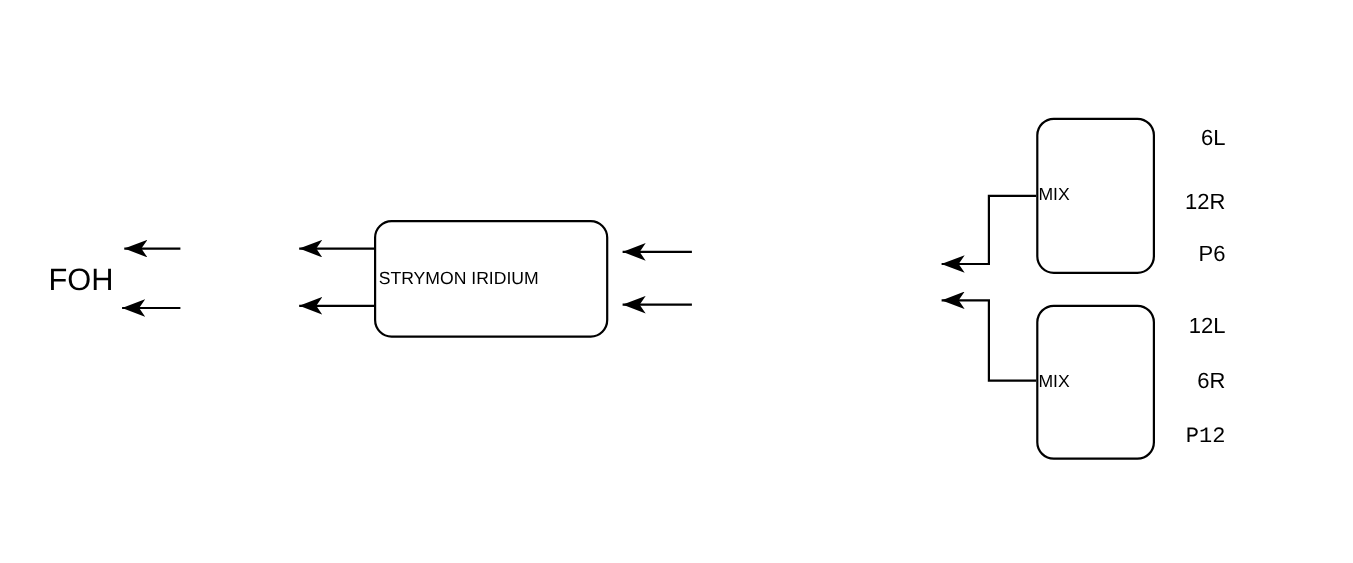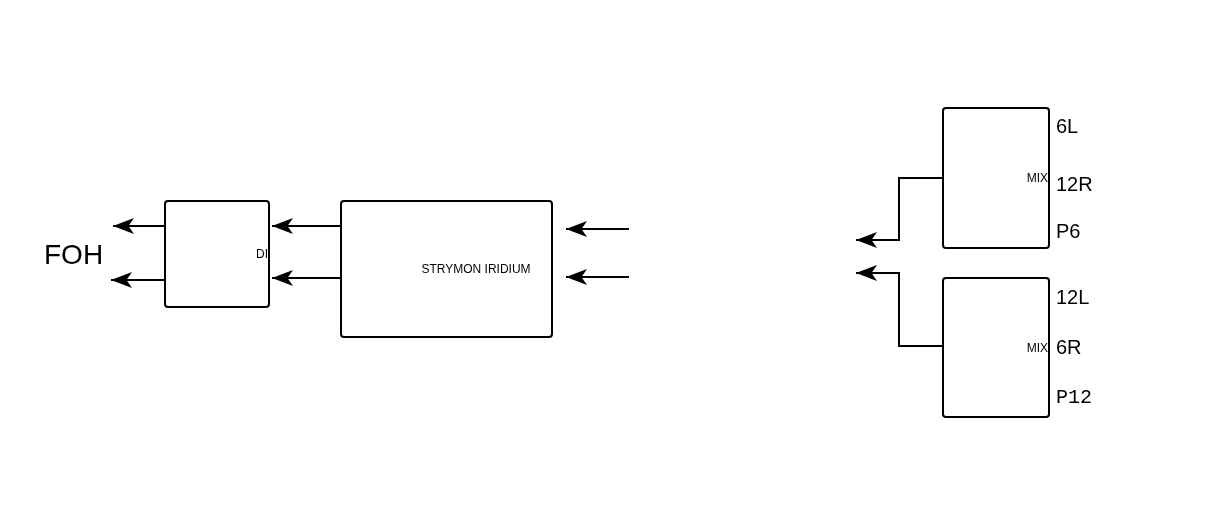--- a/index.html
+++ b/index.html
@@ -21,31 +21,31 @@
     left: 0;
     top: 0;
     width: 1230px;
     height: 512px;
     pointer-events: none;
   }
   .node {
     position: absolute;
     box-sizing: border-box;
     border: 2px solid #000000;
-    border-radius: 4px;
+    border-radius: 16px;
     background: #ffffff;
     display: flex;
     align-items: center;
-    justify-content: flex-end;
+    justify-content: flex-start;
     text-align: center;
-    font-size: 12px;
+    font-size: 16px;
     line-height: 24px;
   }
   .node-di        { left: 164px; top: 200px; width: 106px; height: 108px; }
-  .node-strymon   { left: 340px; top: 200px; width: 213px; height: 138px; }
+  .node-strymon   { left: 340px; top: 200px; width: 213px; height: 107px; }
   .node-compression { left: 629px; top: 204px; width: 223px; height: 96px; }
   .node-mix-top   { left: 942px; top: 107px; width: 108px; height: 142px; }
   .node-mix-bottom{ left: 942px; top: 277px; width: 108px; height: 141px; }
   .node-strymon .node-label { width: 150px; }
 
   .foh-label {
     position: absolute;
     left: 44px;
     top: 243px;
     width: 54px;
@@ -54,21 +54,21 @@
     font-size: 28px;
     text-align: left;
   }
   .chan-label {
     position: absolute;
     left: 1056px;
     width: 58px;
     height: 24px;
     line-height: 24px;
     font-size: 20px;
-    text-align: left;
+    text-align: right;
   }
   .chan-6l  { top: 114px; }
   .chan-12r { top: 172px; }
   .chan-p6  { top: 219px; }
   .chan-12l { top: 285px; }
   .chan-6r  { top: 335px; }
   .chan-p12 { top: 386px; font-family: Liberation Mono, monospace; }
 </style>
 </head>
 <body>
@@ -90,23 +90,20 @@
 
     <line x1="629" y1="229" x2="566" y2="229" stroke="#000000" stroke-width="2" marker-end="url(#arrowhead)"></line>
     <line x1="629" y1="277" x2="566" y2="277" stroke="#000000" stroke-width="2" marker-end="url(#arrowhead)"></line>
 
     <path d="M 942 178 H 899 V 240 H 856" fill="none" stroke="#000000" stroke-width="2" marker-end="url(#arrowhead)"></path>
     <path d="M 942 346 H 899 V 273 H 856" fill="none" stroke="#000000" stroke-width="2" marker-end="url(#arrowhead)"></path>
   </svg>
 
   <div class="foh-label">FOH</div>
 
-  <div class="node node-di">
-    <span class="node-label">DI</span>
-  </div>
 
   <div class="node node-strymon">
     <span class="node-label">STRYMON IRIDIUM</span>
   </div>
 
 
   <div class="node node-mix-top">
     <span class="node-label">MIX</span>
   </div>
 

